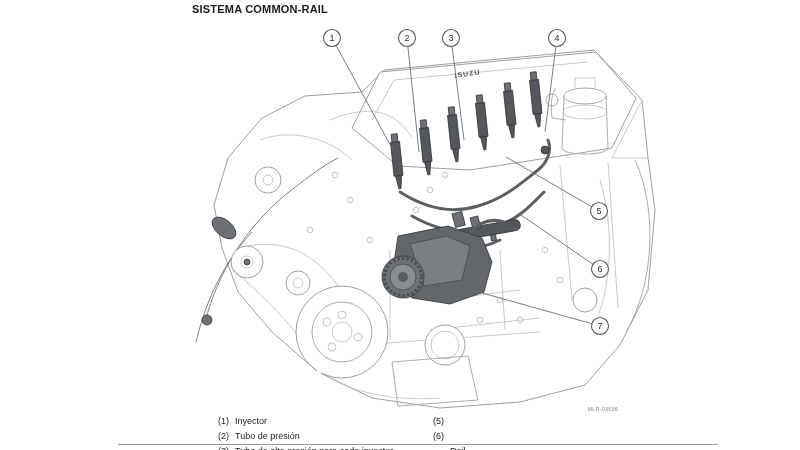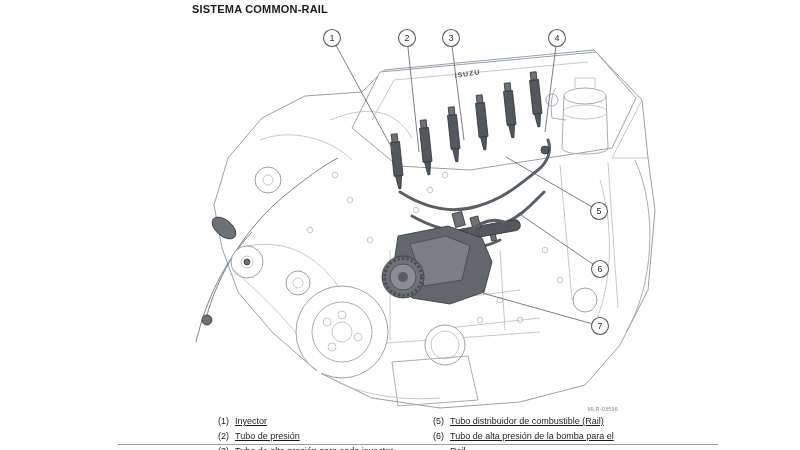--- a/index.html
+++ b/index.html
@@ -27,21 +27,21 @@
   .callout-line{stroke:#6b6f73;stroke-width:.9;}
   .callout-circle{fill:#ffffff;stroke:#565a5e;stroke-width:1.1;}
   .callout-num{font-family:"Liberation Sans",sans-serif;font-size:9px;fill:#2b2b2b;text-anchor:middle;}
   .brand{font-family:"Liberation Sans",sans-serif;font-size:7px;font-weight:bold;fill:#4b4f53;letter-spacing:1px;}
   .legend-col{position:absolute;top:416px;font-size:9px;color:#1c1c1c;}
   .legend-col.left{left:218px;width:212px;}
   .legend-col.right{left:433px;width:280px;}
   .lrow{display:flex;height:14.6px;align-items:flex-start;white-space:nowrap;}
   .lrow:nth-child(3){margin-top:.8px;}
   .lnum{width:17px;flex:0 0 17px;}
-  .ltxt{display:block;text-decoration:underline;}
+  .ltxt{display:block;}
   .lrow .cont{margin-left:17px;}
   .hrule{position:absolute;left:118px;top:444px;width:600px;height:1px;background:#9c9c9c;}
 </style>
 </head>
 <body>
 
 <div class="page">
 
   <div class="title">SISTEMA COMMON-RAIL</div>
 
@@ -223,25 +223,23 @@
       <span class="ltxt">Tubo de presión</span>
     </div>
     <div class="lrow">
       <span class="lnum">(3)</span>
       <span class="ltxt">Tubo de alta presión para cada inyector</span>
     </div>
   </div>
   <div class="legend-col right">
     <div class="lrow">
       <span class="lnum">(5)</span>
-      <span class="ltxt">Tubo distribuidor de combustible (Rail)</span>
     </div>
     <div class="lrow">
       <span class="lnum">(6)</span>
-      <span class="ltxt">Tubo de alta presión de la bomba para el</span>
     </div>
     <div class="lrow">
       <span class="ltxt cont">Rail</span>
     </div>
   </div>
 
   <div class="hrule"></div>
 </div>
 
 </body></html>

